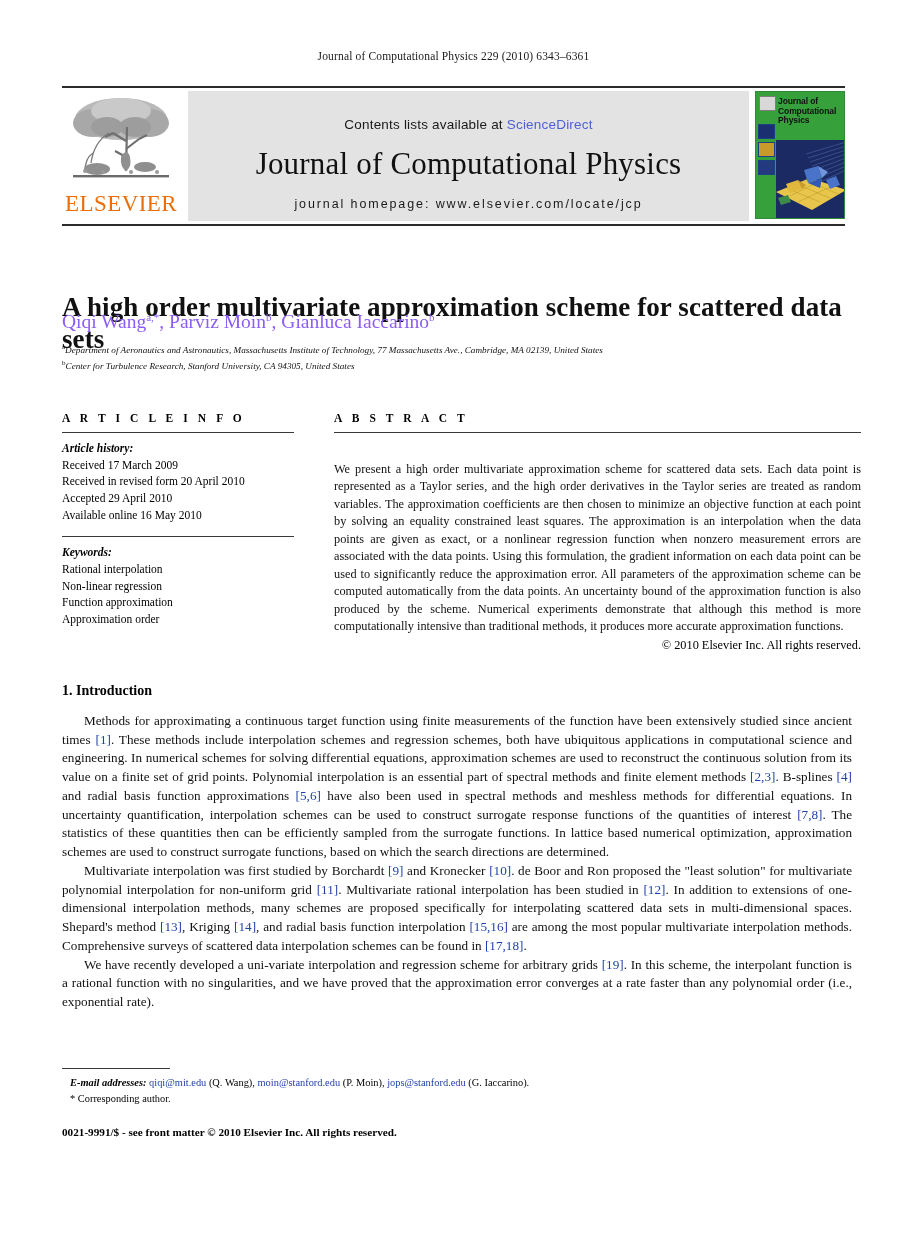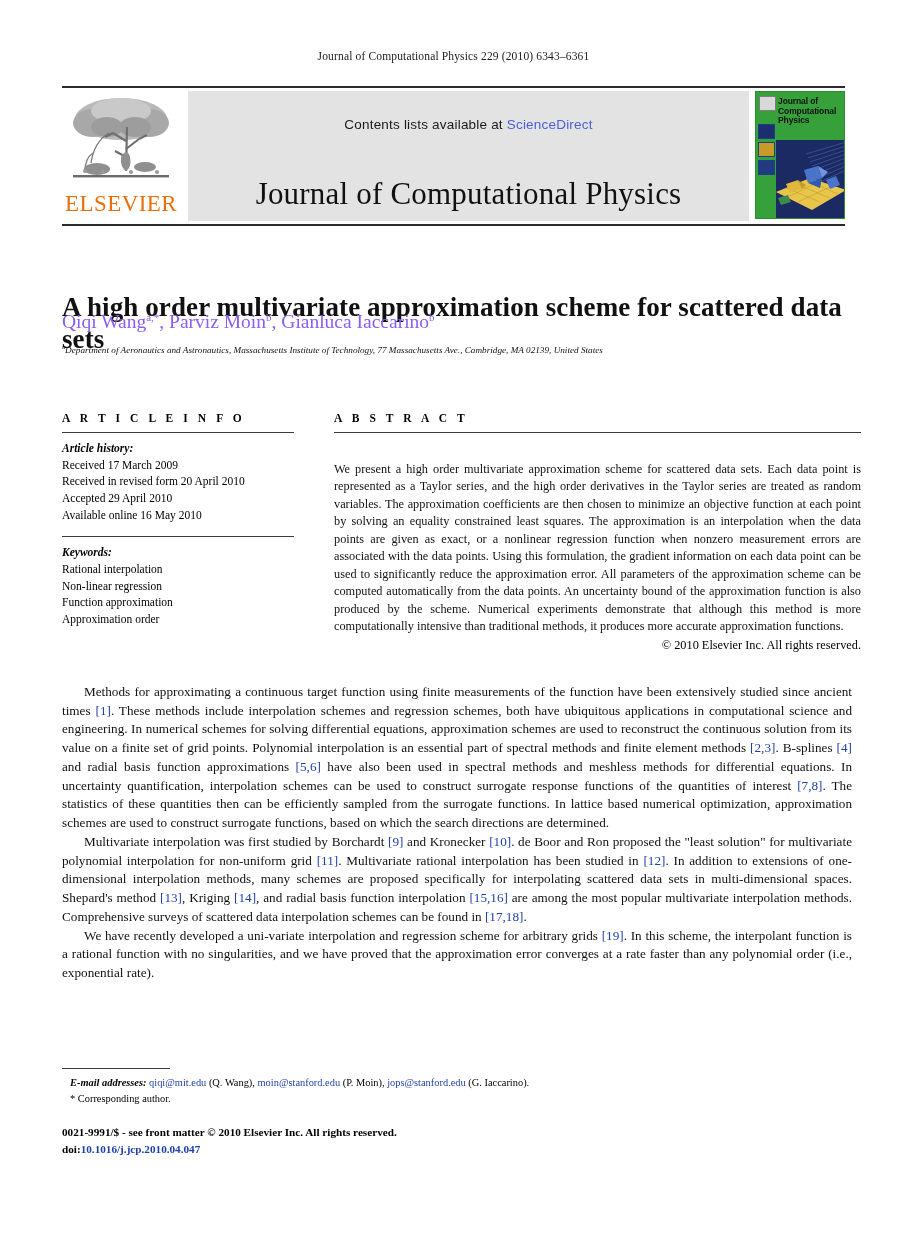--- a/index.html
+++ b/index.html
@@ -359,20 +359,21 @@
           </g>
         </svg>
         <div class="elsevier-word">ELSEVIER</div>
       </div>
 
       <div class="contents-box">
         <div class="contents-line">
           <span>Contents lists available at </span><span class="sd-link">ScienceDirect</span>
         </div>
         <div class="journal-title-big">Journal of Computational Physics</div>
+        <div class="homepage-line">journal homepage: www.elsevier.com/locate/jcp</div>
       </div>
 
       <div class="journal-cover">
         <div class="cover-badge"></div>
         <div class="cover-title">Journal of Computational Physics</div>
         <div class="cover-thumbs">
           <div class="cover-thumb ct1"></div>
           <div class="cover-thumb ct2"></div>
           <div class="cover-thumb ct3"></div>
         </div>
@@ -411,20 +412,21 @@
     </div>
     <div class="rule-bottom"></div>
   </div>
 
   <h1 class="article-title">A high order multivariate approximation scheme for scattered data sets</h1>
   <div class="authors">
     Qiqi Wang<sup>a,*</sup>, Parviz Moin<sup>b</sup>, Gianluca Iaccarino<sup>b</sup>
   </div>
   <div class="affiliations">
     <div><sup>a</sup><span>Department of Aeronautics and Astronautics, Massachusetts Institute of Technology, 77 Massachusetts Ave., Cambridge, MA 02139, United States</span></div>
+    <div><sup>b</sup><span>Center for Turbulence Research, Stanford University, CA 94305, United States</span></div>
   </div>
 
   <div class="info-col">
     <div class="sec-head">A R T I C L E    I N F O</div>
     <div class="hr-thin"></div>
     <div class="meta-label">Article history:</div>
     <div class="meta-line">Received 17 March 2009</div>
     <div class="meta-line">Received in revised form 20 April 2010</div>
     <div class="meta-line">Accepted 29 April 2010</div>
     <div class="meta-line">Available online 16 May 2010</div>
@@ -437,20 +439,21 @@
   </div>
 
   <div class="abs-col">
     <div class="sec-head">A B S T R A C T</div>
     <div class="hr-thin"></div>
     <div class="abs-text">We present a high order multivariate approximation scheme for scattered data sets. Each data point is represented as a Taylor series, and the high order derivatives in the Taylor series are treated as random variables. The approximation coefficients are then chosen to minimize an objective function at each point by solving an equality constrained least squares. The approximation is an interpolation when the data points are given as exact, or a nonlinear regression function when nonzero measurement errors are associated with the data points. Using this formulation, the gradient information on each data point can be used to significantly reduce the approximation error. All parameters of the approximation scheme can be computed automatically from the data points. An uncertainty bound of the approximation function is also produced by the scheme. Numerical experiments demonstrate that although this method is more computationally intensive than traditional methods, it produces more accurate approximation functions.</div>
     <div class="abs-copy">© 2010 Elsevier Inc. All rights reserved.</div>
   </div>
 
   <div class="body-col">
+    <div class="h2">1. Introduction</div>
     <p class="para">Methods for approximating a continuous target function using finite measurements of the function have been extensively studied since ancient times <span class="ref">[1]</span>. These methods include interpolation schemes and regression schemes, both have ubiquitous applications in computational science and engineering. In numerical schemes for solving differential equations, approximation schemes are used to reconstruct the continuous solution from its value on a finite set of grid points. Polynomial interpolation is an essential part of spectral methods and finite element methods <span class="ref">[2,3]</span>. B-splines <span class="ref">[4]</span> and radial basis function approximations <span class="ref">[5,6]</span> have also been used in spectral methods and meshless methods for differential equations. In uncertainty quantification, interpolation schemes can be used to construct surrogate response functions of the quantities of interest <span class="ref">[7,8]</span>. The statistics of these quantities then can be efficiently sampled from the surrogate functions. In lattice based numerical optimization, approximation schemes are used to construct surrogate functions, based on which the search directions are determined.</p>
     <p class="para">Multivariate interpolation was first studied by Borchardt <span class="ref">[9]</span> and Kronecker <span class="ref">[10]</span>. de Boor and Ron proposed the "least solution" for multivariate polynomial interpolation for non-uniform grid <span class="ref">[11]</span>. Multivariate rational interpolation has been studied in <span class="ref">[12]</span>. In addition to extensions of one-dimensional interpolation methods, many schemes are proposed specifically for interpolating scattered data sets in multi-dimensional spaces. Shepard's method <span class="ref">[13]</span>, Kriging <span class="ref">[14]</span>, and radial basis function interpolation <span class="ref">[15,16]</span> are among the most popular multivariate interpolation methods. Comprehensive surveys of scattered data interpolation schemes can be found in <span class="ref">[17,18]</span>.</p>
     <p class="para">We have recently developed a uni-variate interpolation and regression scheme for arbitrary grids <span class="ref">[19]</span>. In this scheme, the interpolant function is a rational function with no singularities, and we have proved that the approximation error converges at a rate faster than any polynomial order (i.e., exponential rate).</p>
   </div>
 
   <div class="footnote-rule"></div>
   <div class="footnotes">
     <div class="fn-row">
       <span class="fn-em">E-mail addresses:</span>
       <span class="mail">qiqi@mit.edu</span>
@@ -458,16 +461,15 @@
       <span class="mail">moin@stanford.edu</span>
       <span>(P. Moin)</span>,
       <span class="mail">jops@stanford.edu</span>
       <span>(G. Iaccarino)</span>.
     </div>
     <div class="fn-row">* Corresponding author.</div>
   </div>
 
   <div class="colophon">
     <div>0021-9991/$ - see front matter © 2010 Elsevier Inc. All rights reserved.</div>
-    <div><span>doi:</span><span class="doi-link">10.1016/j.jcp.2010.04.047</span></div>
   </div>
 
 </div>
 
 </body></html>

